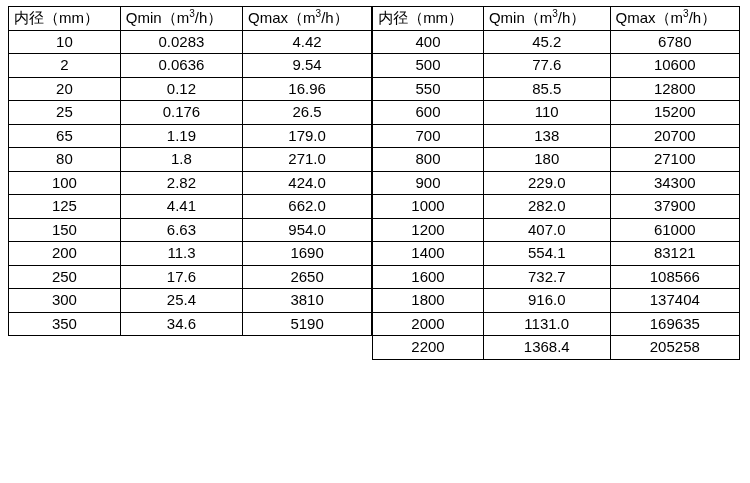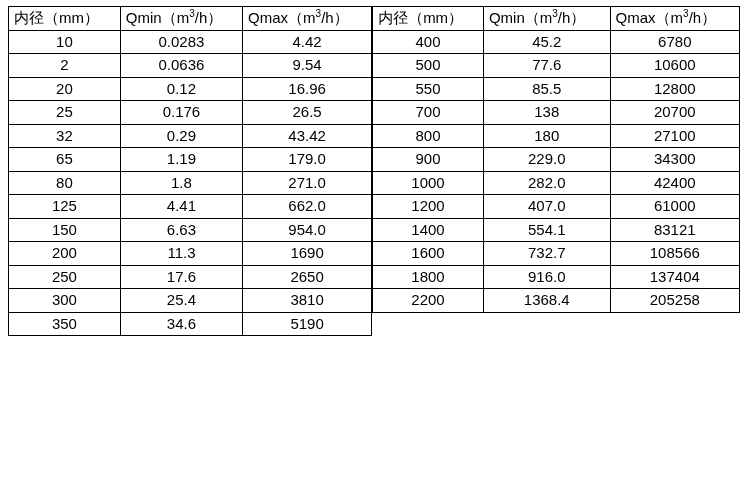--- a/index.html
+++ b/index.html
@@ -81,33 +81,33 @@
           <td>20</td>
           <td>0.12</td>
           <td>16.96</td>
         </tr>
       <tr>
           <td>25</td>
           <td>0.176</td>
           <td>26.5</td>
         </tr>
       <tr>
-          <td>32</td>
-          <td>0.29</td>
-          <td>43.42</td>
-        </tr>
-      <tr>
           <td>65</td>
           <td>1.19</td>
           <td>179.0</td>
         </tr>
       <tr>
           <td>80</td>
           <td>1.8</td>
           <td>271.0</td>
+        </tr>
+      <tr>
+          <td>100</td>
+          <td>2.82</td>
+          <td>424.0</td>
         </tr>
       <tr>
           <td>125</td>
           <td>4.41</td>
           <td>662.0</td>
         </tr>
       <tr>
           <td>150</td>
           <td>6.63</td>
           <td>954.0</td>
@@ -153,38 +153,43 @@
           <td>500</td>
           <td>77.6</td>
           <td>10600</td>
         </tr>
       <tr>
           <td>550</td>
           <td>85.5</td>
           <td>12800</td>
         </tr>
       <tr>
+          <td>600</td>
+          <td>110</td>
+          <td>15200</td>
+        </tr>
+      <tr>
           <td>700</td>
           <td>138</td>
           <td>20700</td>
         </tr>
       <tr>
           <td>800</td>
           <td>180</td>
           <td>27100</td>
         </tr>
       <tr>
           <td>900</td>
           <td>229.0</td>
           <td>34300</td>
         </tr>
       <tr>
           <td>1000</td>
           <td>282.0</td>
-          <td>42400</td>
+          <td>37900</td>
         </tr>
       <tr>
           <td>1200</td>
           <td>407.0</td>
           <td>61000</td>
         </tr>
       <tr>
           <td>1400</td>
           <td>554.1</td>
           <td>83121</td>
@@ -193,20 +198,25 @@
           <td>1600</td>
           <td>732.7</td>
           <td>108566</td>
         </tr>
       <tr>
           <td>1800</td>
           <td>916.0</td>
           <td>137404</td>
         </tr>
       <tr>
+          <td>2000</td>
+          <td>1131.0</td>
+          <td>169635</td>
+        </tr>
+      <tr>
           <td>2200</td>
           <td>1368.4</td>
           <td>205258</td>
         </tr>
     </tbody>
   </table>
 
 </div>
 
 </body></html>

